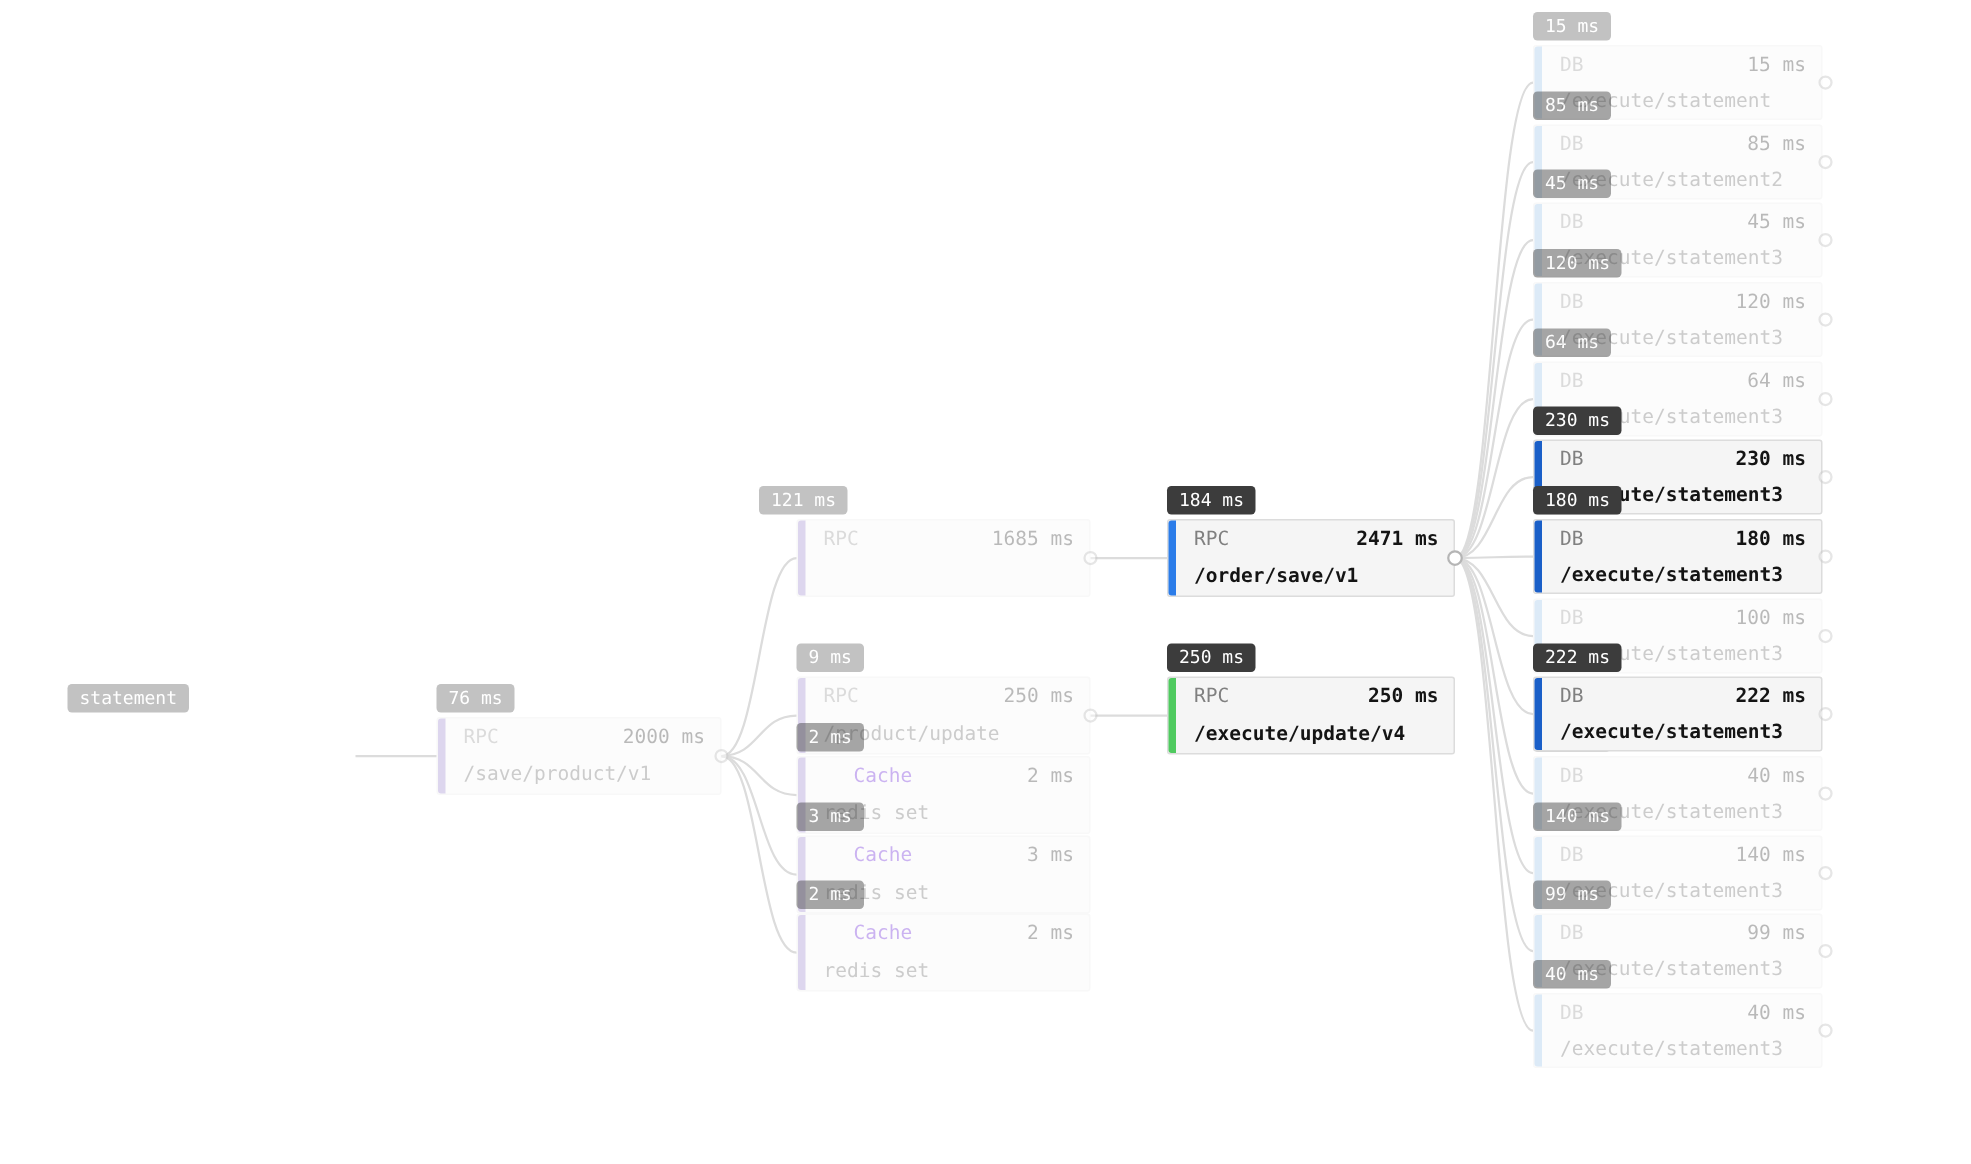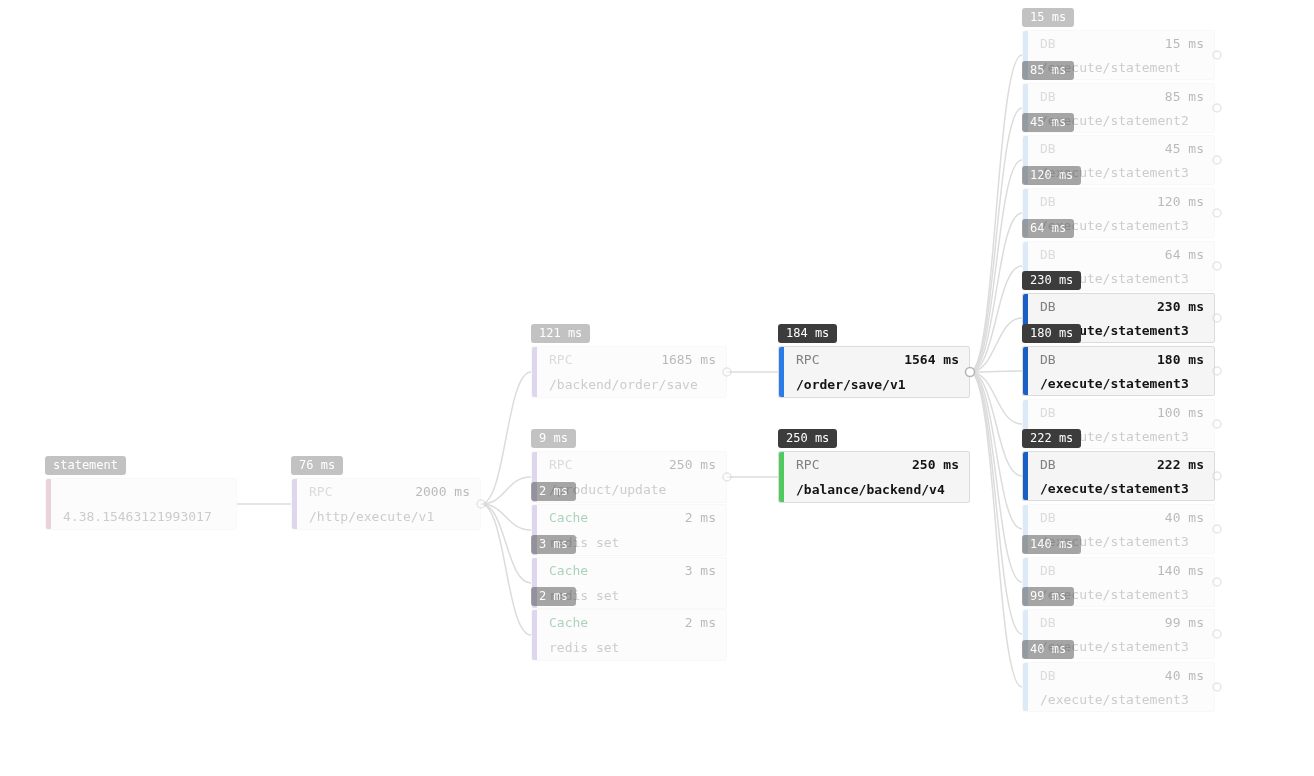--- a/index.html
+++ b/index.html
@@ -29,21 +29,21 @@
   .ac-dbsel { background:#1a5fc8; }
 
   .r1, .r2 {
     position:absolute; left:17px; right:10px; height:50%;
     display:flex; align-items:center; font-size:13px; white-space:nowrap;
   }
   .r1 { top:0; justify-content:space-between; }
   .r2 { bottom:0; color:#6e6e6e; }
   .type { color:#9a9a9a; }
   .dur  { color:#3a3a3a; }
-  .cache .type { color:#15803d; }
+  .cache .type { color:#6d28d9;margin-left:20px; }
 
   .node.hl { background:#f5f5f5; border-color:#dcdcdc; z-index:3; }
   .node.hl .type { color:#808080; }
   .node.hl .dur  { color:#141414; font-weight:700; }
   .node.hl .r2   { color:#141414; font-weight:700; }
 
   .faded { opacity:.35; }
 
   .badge {
     position:absolute; height:19px; line-height:19px; padding:0 8px;
@@ -80,43 +80,38 @@
       <path d="M970,372 C996,372 996,424 1022,424"></path>
       <path d="M970,372 C996,372 996,476 1022,476"></path>
       <path d="M970,372 C996,372 996,529 1022,529"></path>
       <path d="M970,372 C996,372 996,582 1022,582"></path>
       <path d="M970,372 C996,372 996,634 1022,634"></path>
       <path d="M970,372 C996,372 996,687 1022,687"></path>
     </g>
   </svg>
 
   <div class="badge gray" style="left:45px;top:456px">statement</div>
-  <div class="node faded" style="left:45px;top:478px;width:192px">
-    <span class="accent ac-root"></span>
-    <div class="r2">4.38.15463121993017</div>
-  </div>
 
   <div class="badge gray" style="left:291px;top:456px">76 ms</div>
   <div class="node faded" style="left:291px;top:478px;width:190px">
     <span class="accent ac-rpc"></span>
     <div class="r1">
       <span class="type">RPC</span>
       <span class="dur">2000 ms</span>
     </div>
-    <div class="r2">/http/execute/v1</div>
-  </div>
-
-  <div class="badge gray" style="left:531px;top:324px">121 ms</div>
+    <div class="r2">/save/product/v1</div>
+  </div>
+
+  <div class="badge gray" style="left:506px;top:324px">121 ms</div>
   <div class="node faded" style="left:531px;top:346px;width:196px">
     <span class="accent ac-rpc"></span>
     <div class="r1">
       <span class="type">RPC</span>
       <span class="dur">1685 ms</span>
     </div>
-    <div class="r2">/backend/order/save</div>
   </div>
 
   <div class="badge gray" style="left:531px;top:429px">9 ms</div>
   <div class="node faded" style="left:531px;top:451px;width:196px">
     <span class="accent ac-rpc"></span>
     <div class="r1">
       <span class="type">RPC</span>
       <span class="dur">250 ms</span>
     </div>
     <div class="r2">/product/update</div>
@@ -150,33 +145,33 @@
       <span class="dur">2 ms</span>
     </div>
     <div class="r2">redis set</div>
   </div>
 
   <div class="badge dark hl" style="left:778px;top:324px">184 ms</div>
   <div class="node hl" style="left:778px;top:346px;width:192px">
     <span class="accent ac-blue"></span>
     <div class="r1">
       <span class="type">RPC</span>
-      <span class="dur">1564 ms</span>
+      <span class="dur">2471 ms</span>
     </div>
     <div class="r2">/order/save/v1</div>
   </div>
 
   <div class="badge dark hl" style="left:778px;top:429px">250 ms</div>
   <div class="node hl" style="left:778px;top:451px;width:192px">
     <span class="accent ac-green"></span>
     <div class="r1">
       <span class="type">RPC</span>
       <span class="dur">250 ms</span>
     </div>
-    <div class="r2">/balance/backend/v4</div>
+    <div class="r2">/execute/update/v4</div>
   </div>
 
   <div class="badge gray" style="left:1022px;top:8px">15 ms</div>
   <div class="node db faded" style="left:1022px;top:30px;width:193px">
     <span class="accent ac-db"></span>
     <div class="r1">
         <span class="type">DB</span>
         <span class="dur">15 ms</span>
       </div>
     <div class="r2">/execute/statement</div>

